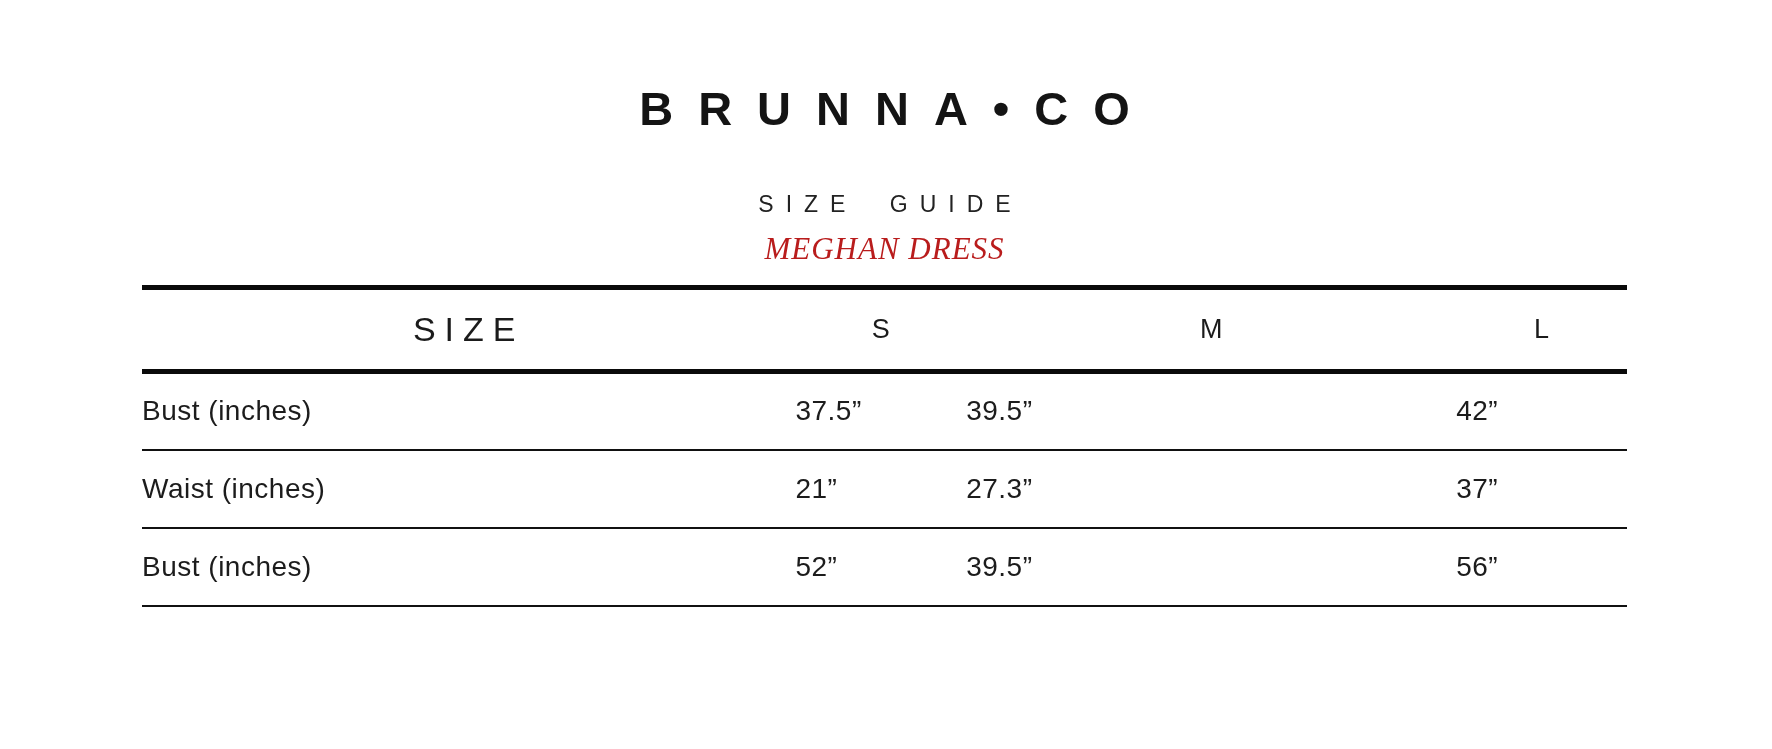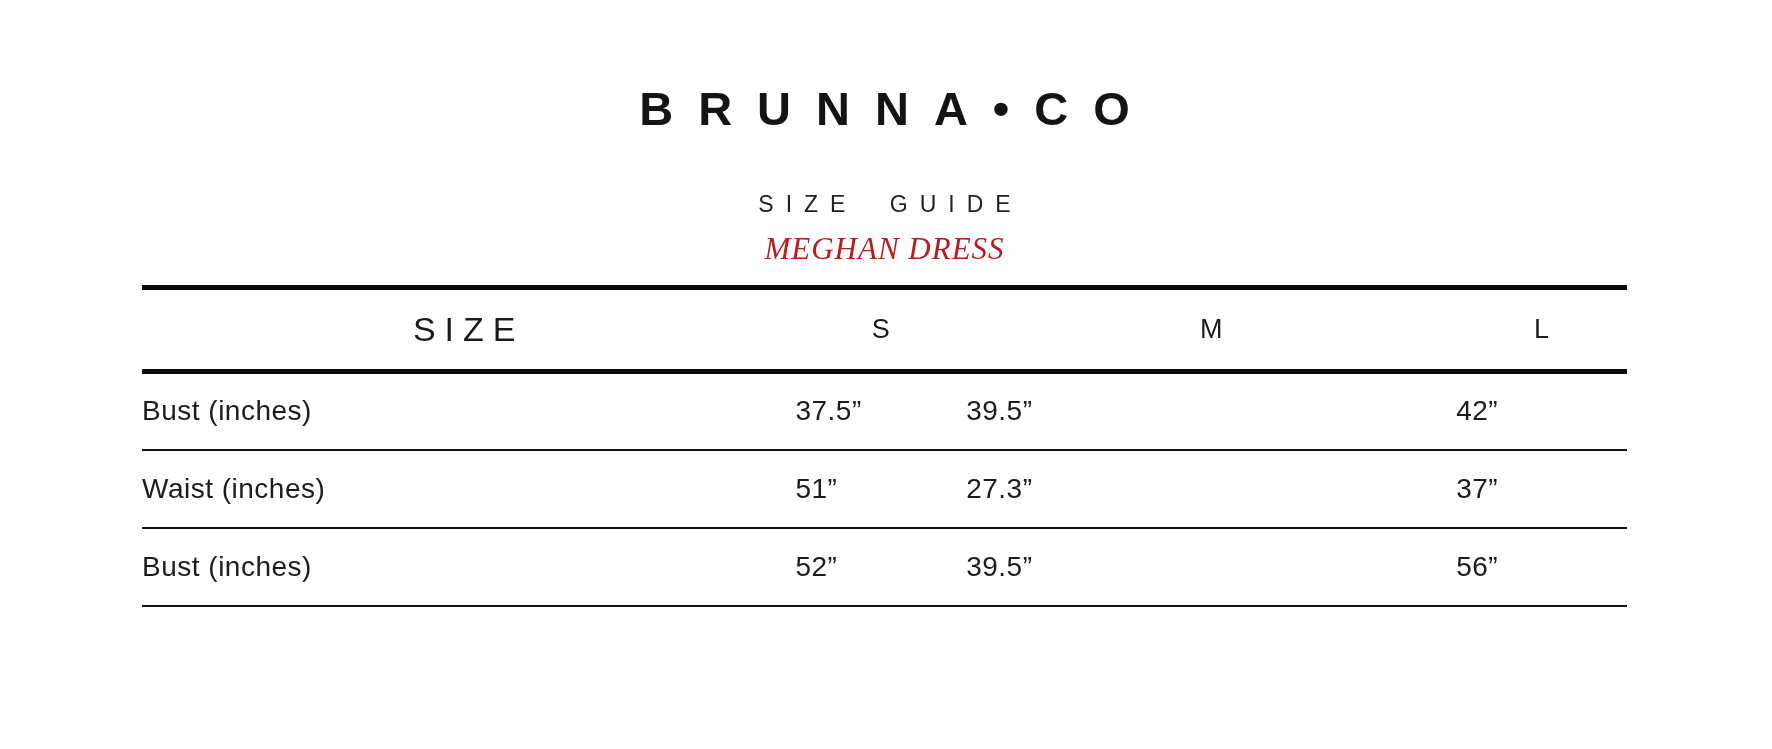--- a/index.html
+++ b/index.html
@@ -124,21 +124,21 @@
     </thead>
     <tbody>
       <tr>
         <th class="row-label">Bust (inches)</th>
         <td class="value">37.5”</td>
         <td class="value">39.5”</td>
         <td class="value">42”</td>
       </tr>
       <tr>
         <th class="row-label">Waist (inches)</th>
-        <td class="value">51”</td>
+        <td class="value">21”</td>
         <td class="value">27.3”</td>
         <td class="value">37”</td>
       </tr>
       <tr>
         <th class="row-label">Bust (inches)</th>
         <td class="value">52”</td>
         <td class="value">39.5”</td>
         <td class="value">56”</td>
       </tr>
     </tbody>

